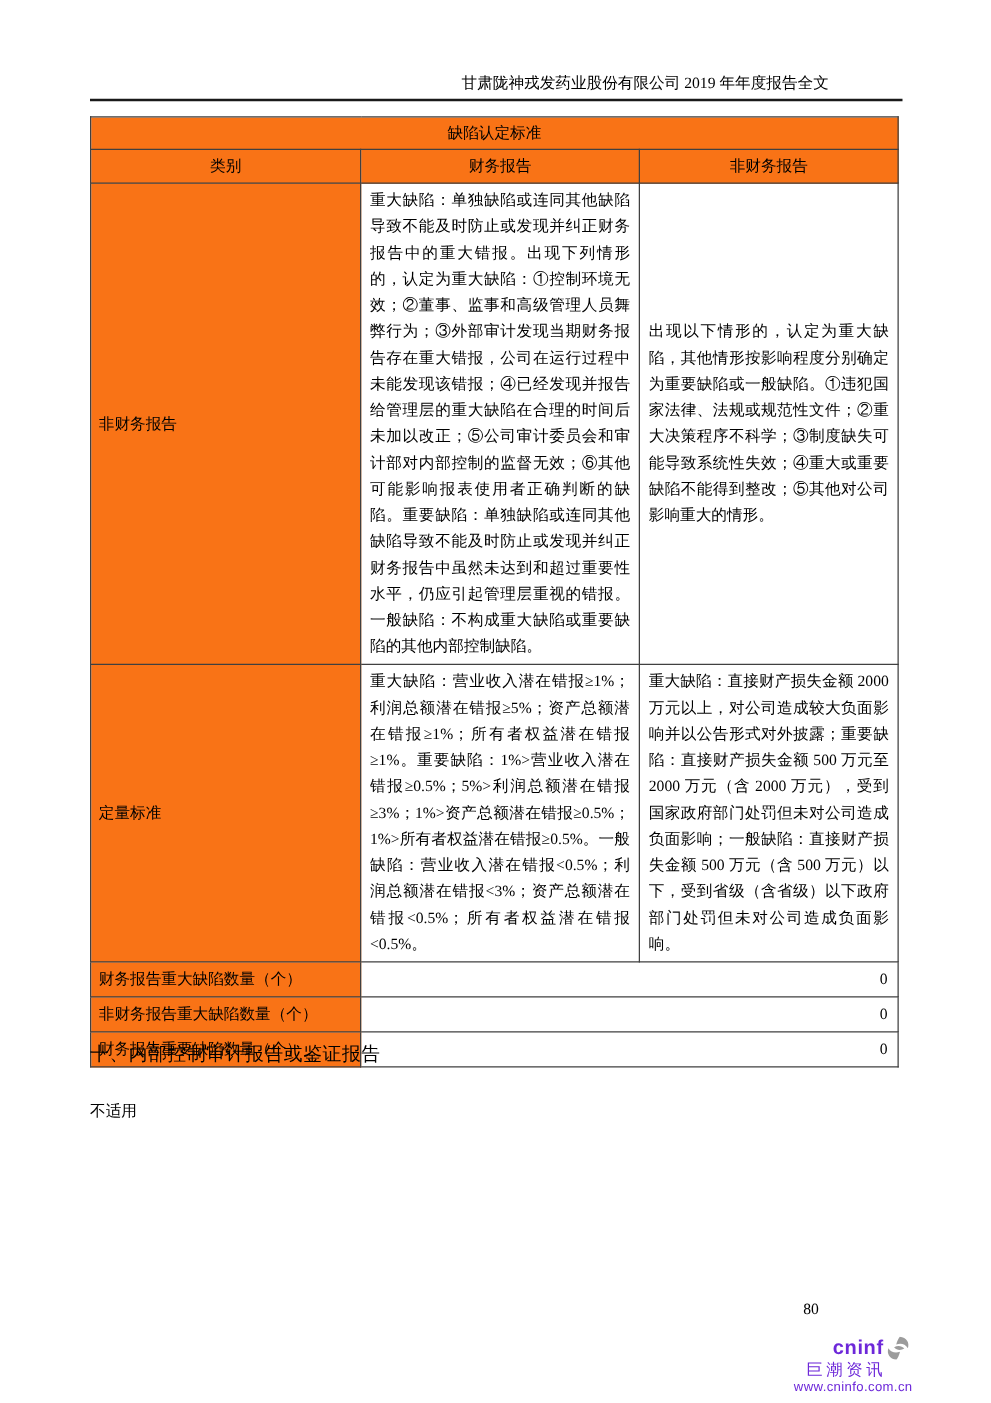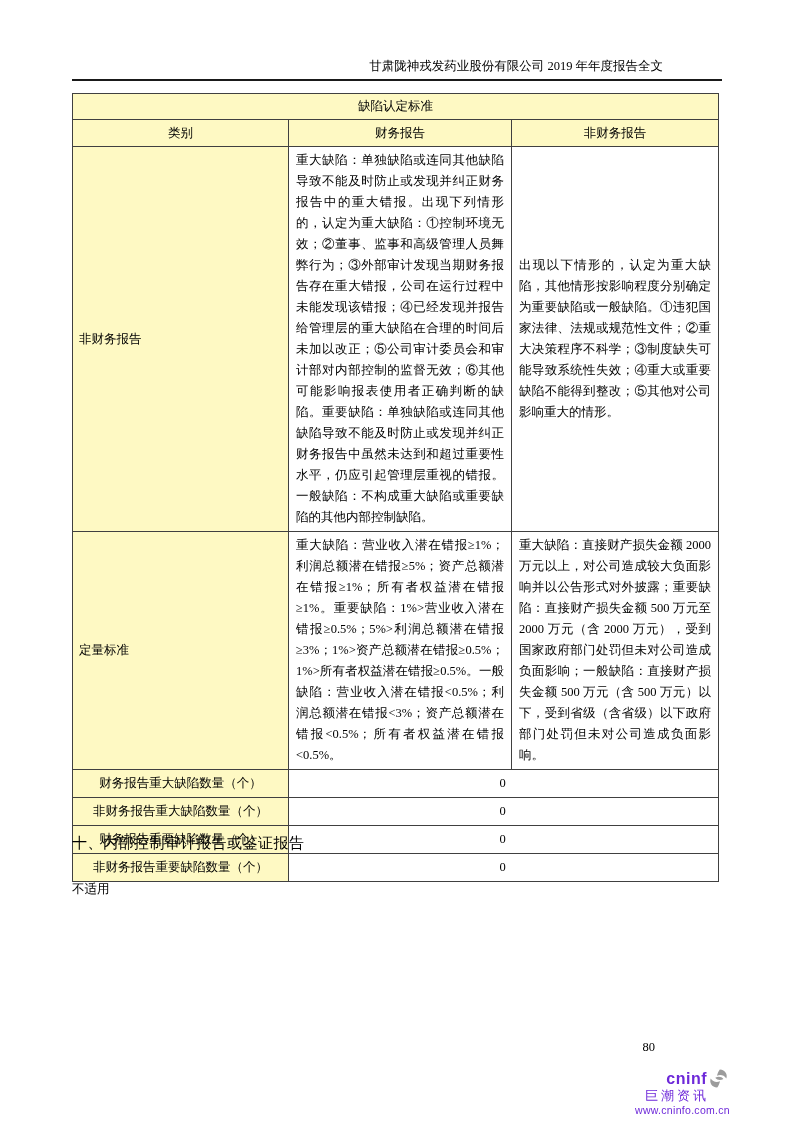--- a/index.html
+++ b/index.html
@@ -13,31 +13,31 @@
   .header-rule{
     position:absolute;top:79px;left:72px;width:650px;height:2px;background:#1a1a1a;
   }
   table.defect{
     position:absolute;left:72px;top:93px;width:646px;
     border-collapse:collapse;table-layout:fixed;font-size:12.5px;
   }
   table.defect td{
     border:1px solid #404040;padding:1px 6px;vertical-align:middle;
   }
-  .shaded{background:#fef9c3;}
+  .shaded{background:#f97316;}
   .row-title td{height:23px;text-align:center;}
   .row-colhead td{height:24px;text-align:center;}
   .crit-label{text-align:left;}
   .para{
     text-align:justify;line-height:21px;padding:3px 7px 3px 7px !important;
     vertical-align:middle;
   }
   .qual-row{height:338px;}
   .quant-row{height:217px;}
-  .count-row td{height:25px;text-align:center;}
+  .count-row td{height:25px;}
   .count-val{text-align:right;padding-right:8px !important;}
   .section-heading{
     position:absolute;left:72px;top:834px;
     font-family:"Liberation Sans","DejaVu Sans",sans-serif;
     font-weight:normal;font-size:15px;letter-spacing:0.5px;
   }
   .body-text{position:absolute;left:72px;top:881px;font-size:12.5px;}
   .page-number{position:absolute;top:1040px;right:79px;font-size:12.5px;}
   .footer-logo{
     position:absolute;right:4px;top:1069px;color:#6d28d9;
@@ -88,24 +88,20 @@
         <td class="count-val" colspan="2">0</td>
       </tr>
       <tr class="count-row">
         <td class="shaded crit-label">非财务报告重大缺陷数量（个）</td>
         <td class="count-val" colspan="2">0</td>
       </tr>
       <tr class="count-row">
         <td class="shaded crit-label">财务报告重要缺陷数量（个）</td>
         <td class="count-val" colspan="2">0</td>
       </tr>
-      <tr class="count-row">
-        <td class="shaded crit-label">非财务报告重要缺陷数量（个）</td>
-        <td class="count-val" colspan="2">0</td>
-      </tr>
     </tbody>
   </table>
 
   <div class="section-heading">十、内部控制审计报告或鉴证报告</div>
   <div class="body-text">不适用</div>
 
   <div class="page-number">80</div>
 
   <div class="footer-logo">
     <div class="logo-row1">

